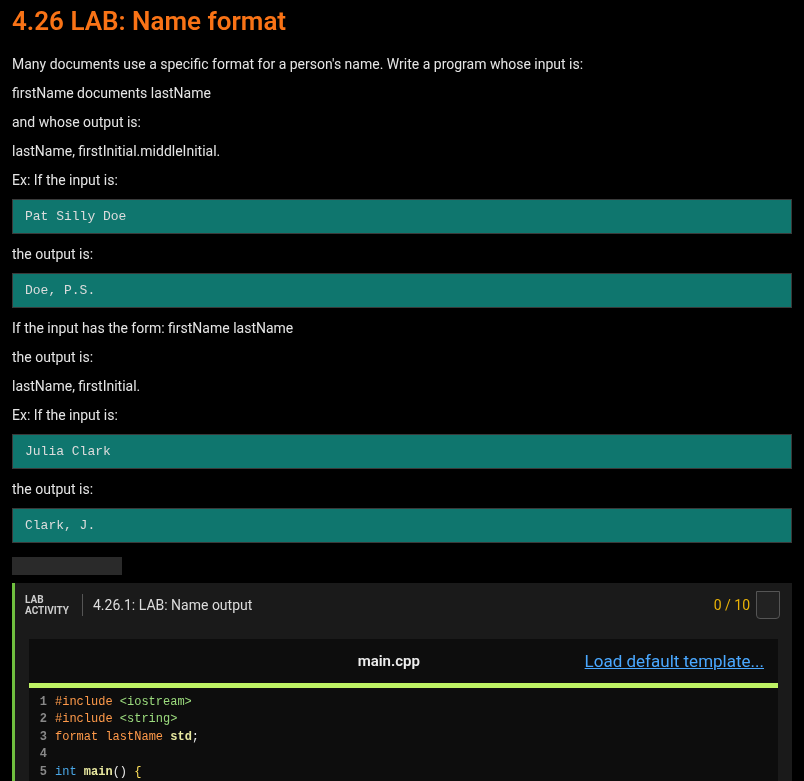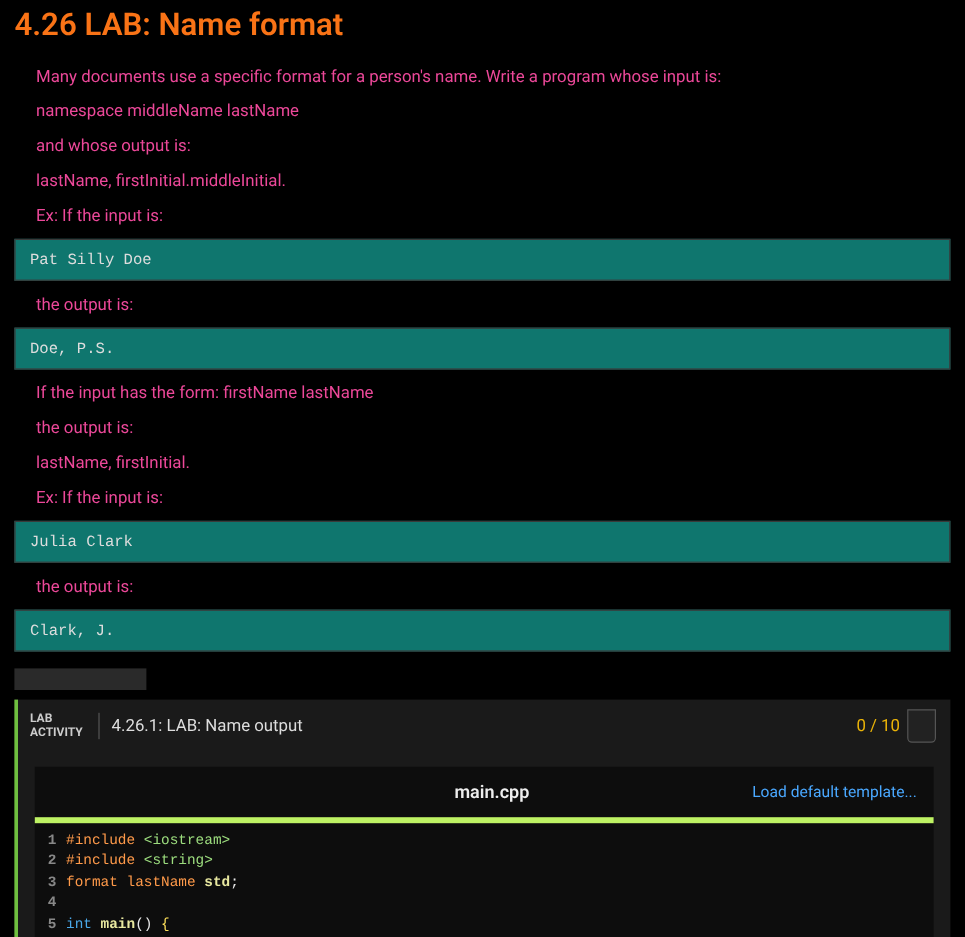--- a/index.html
+++ b/index.html
@@ -11,24 +11,24 @@
     width: 804px;
     padding: 0 12px 12px 12px;
   }
   h1.page-title {
     font-size: 26px;
     font-weight: 600;
     color: #f97316;
     margin: 6px 0 18px 0;
   }
   p.instr {
-    color: #ec4899;
+    color: #e5e5e5;
     font-size: 14px;
     line-height: 1.5;
-    margin: 8px 18px;
+    margin: 8px 0;
   }
   .codebox {
     border: 1px solid #3a3a3a;
     background: #0f766e;
     padding: 9px 12px;
     font-family: "Courier New", Consolas, monospace;
     font-size: 13px;
     color: #ddd;
     margin: 6px 0 10px 0;
   }
@@ -88,22 +88,23 @@
   }
   .filename {
     flex: 1;
     text-align: center;
     color: #eee;
     font-size: 15px;
     font-weight: 600;
   }
   .load-template {
     color: #4aa8ff;
-    font-size: 13px;
+    font-size: 17px;
     cursor: pointer;
+    text-decoration: underline;
   }
   .code-editor {
     font-family: Consolas, "Courier New", monospace;
     font-size: 12px;
     padding: 6px 0 0 0;
     line-height: 1.45;
   }
   .code-line {
     display: flex;
   }
@@ -123,21 +124,21 @@
   .tok-id    { color: #e8e8e8; }
   .tok-br    { color: #ffe15a; }
   .tok-ns    { color: #ff9a4a; }
 </style>
 </head>
 <body>
 
 <h1 class="page-title">4.26 LAB: Name format</h1>
 
 <p class="instr">Many documents use a specific format for a person's name. Write a program whose input is:</p>
-<p class="instr">namespace middleName lastName</p>
+<p class="instr">firstName documents lastName</p>
 <p class="instr">and whose output is:</p>
 <p class="instr">lastName, firstInitial.middleInitial.</p>
 <p class="instr">Ex: If the input is:</p>
 
 <div class="codebox">Pat Silly Doe</div>
 
 <p class="instr">the output is:</p>
 
 <div class="codebox">Doe, P.S.</div>
 

